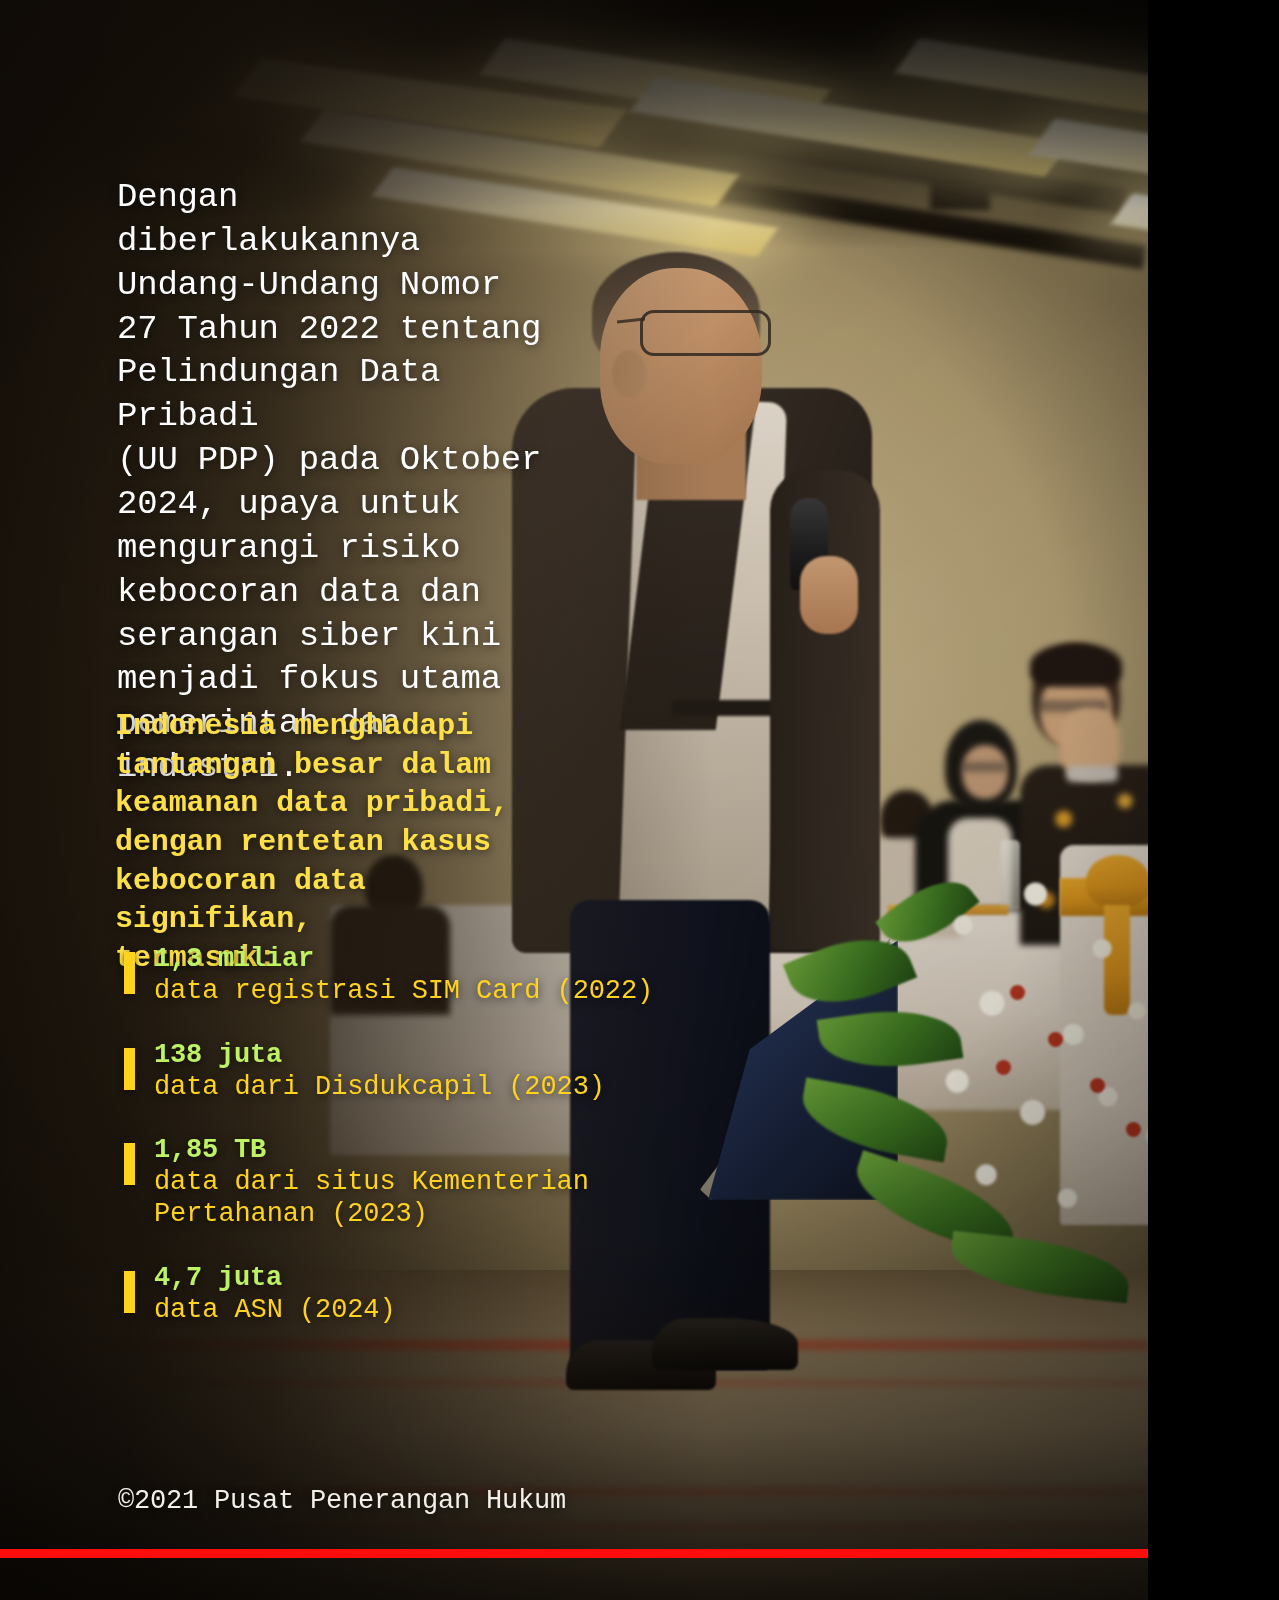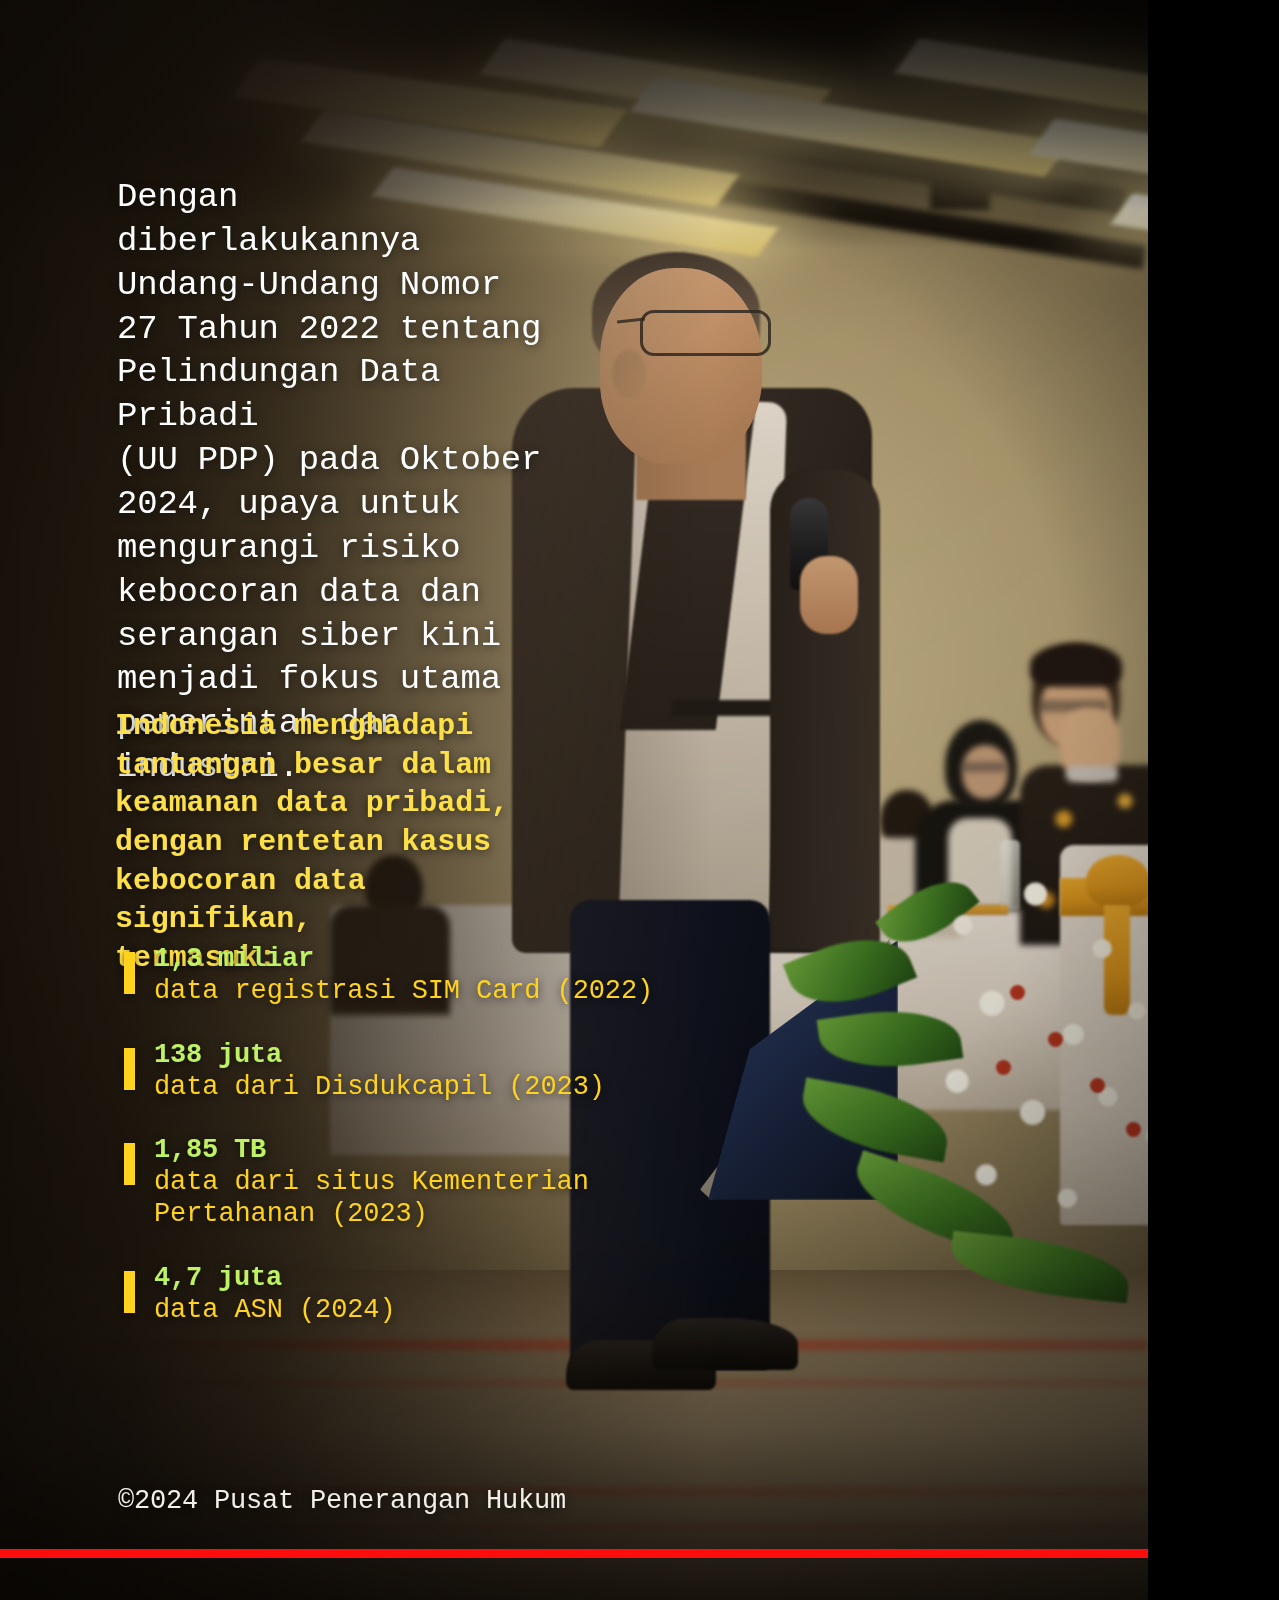--- a/index.html
+++ b/index.html
@@ -551,17 +551,17 @@
       </div>
 
       <div class="stat">
         <span class="bar"></span>
         <div class="value">4,7 juta</div>
         <div class="label">data ASN (2024)</div>
       </div>
 
     </div>
 
-    <div class="copyright">©2024 Pusat Penerangan Hukum</div>
+    <div class="copyright">©2021 Pusat Penerangan Hukum</div>
   </div>
 
   <div class="redline"></div>
 </div>
 
 </body></html>

